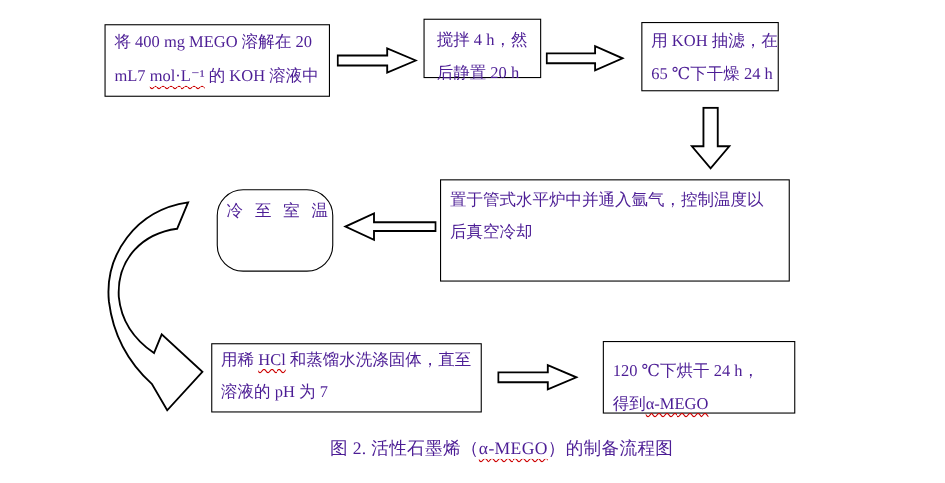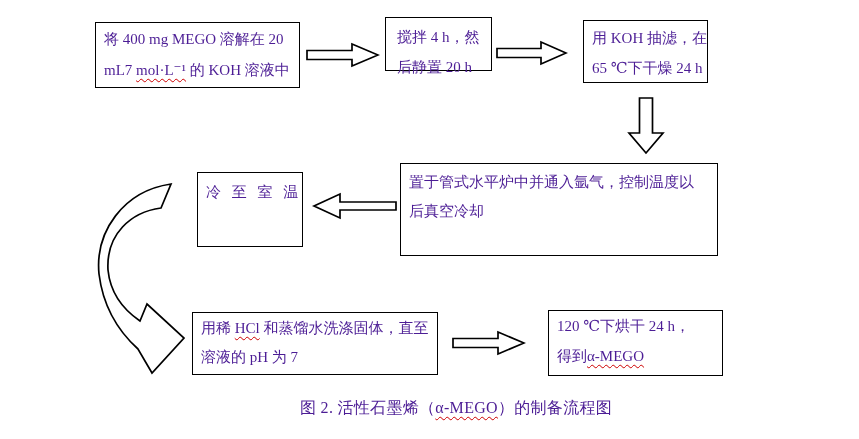--- a/index.html
+++ b/index.html
@@ -20,23 +20,23 @@
     text-decoration-color:#cc0000;
     text-decoration-thickness:1px;
     text-underline-offset:3px;
   }
   .spread { word-spacing:7px; }
   
   .b1 { left:95px;  top:22px;  width:205px; height:66px; line-height:31px; padding-top:1px; }
   .b2 { left:385px; top:17px;  width:107px; height:54px; padding-top:4px;padding-left:11px; }
   .b3 { left:583px; top:20px;  width:125px; height:63px; padding-top:2px; }
   .b4 { left:400px; top:163px; width:318px; height:93px; line-height:29px; padding-top:4px; }
-  .b5 { left:197px; top:172px; width:106px; height:75px; line-height:31px; padding-top:4px; }
+  .b5 { left:197px; top:172px; width:106px; height:75px; line-height:31px; padding-top:4px;border-radius:24px; }
   .b6 { left:192px; top:312px; width:246px; height:63px; line-height:29px; padding-top:1px; }
-  .b7 { left:548px; top:310px; width:175px; height:66px; padding-top:0; }
+  .b7 { left:548px; top:310px; width:175px; height:66px; padding-top:12px; }
   
   .arrow { position:absolute; line-height:0; }
   .a1 { left:306px; top:42px; }
   .a2 { left:496px; top:40px; }
   .a3 { left:627px; top:97px; }
   .a4 { left:311px; top:191px; }
   .a5 { left:452px; top:329px; }
   .curve { left:93px; top:182px; }
   .arrow svg path { fill:#ffffff; stroke:#000000; stroke-width:1.7px; stroke-linejoin:miter; }
   .caption {

